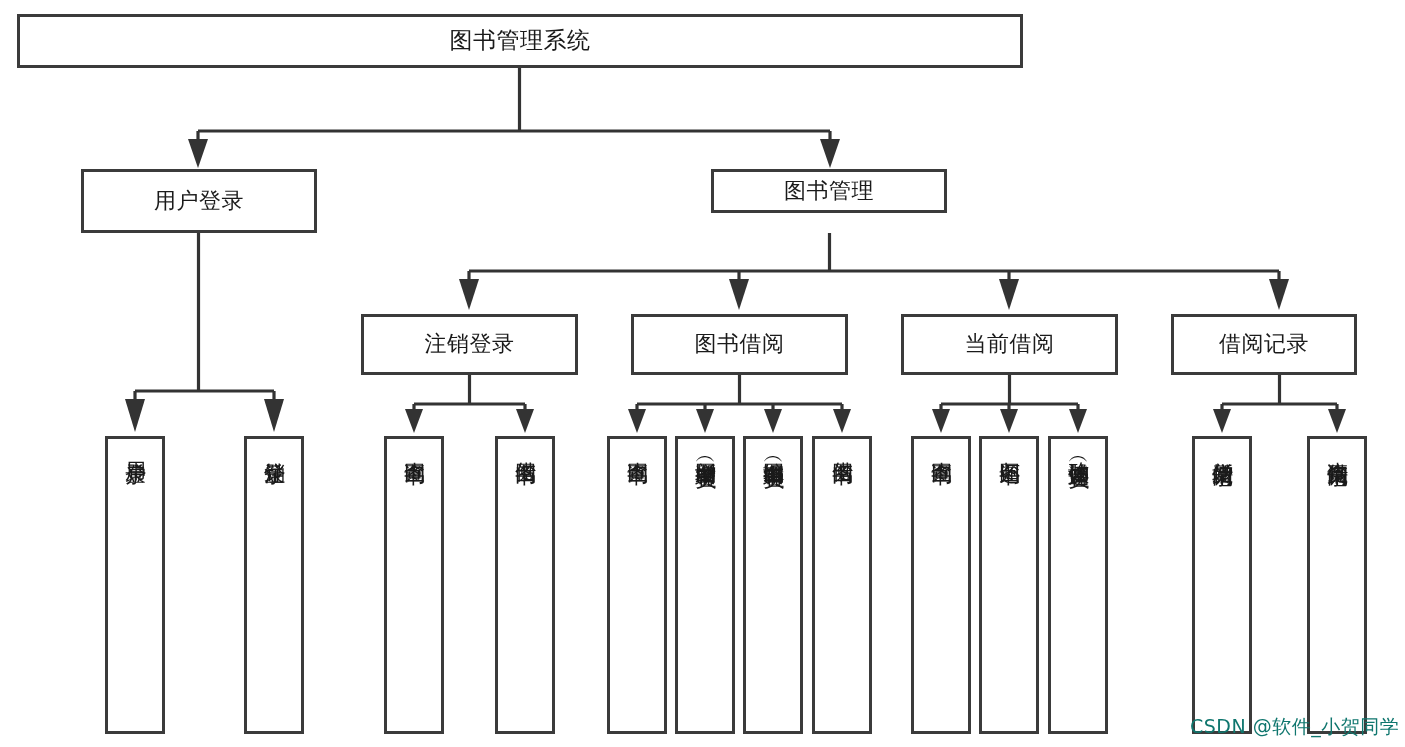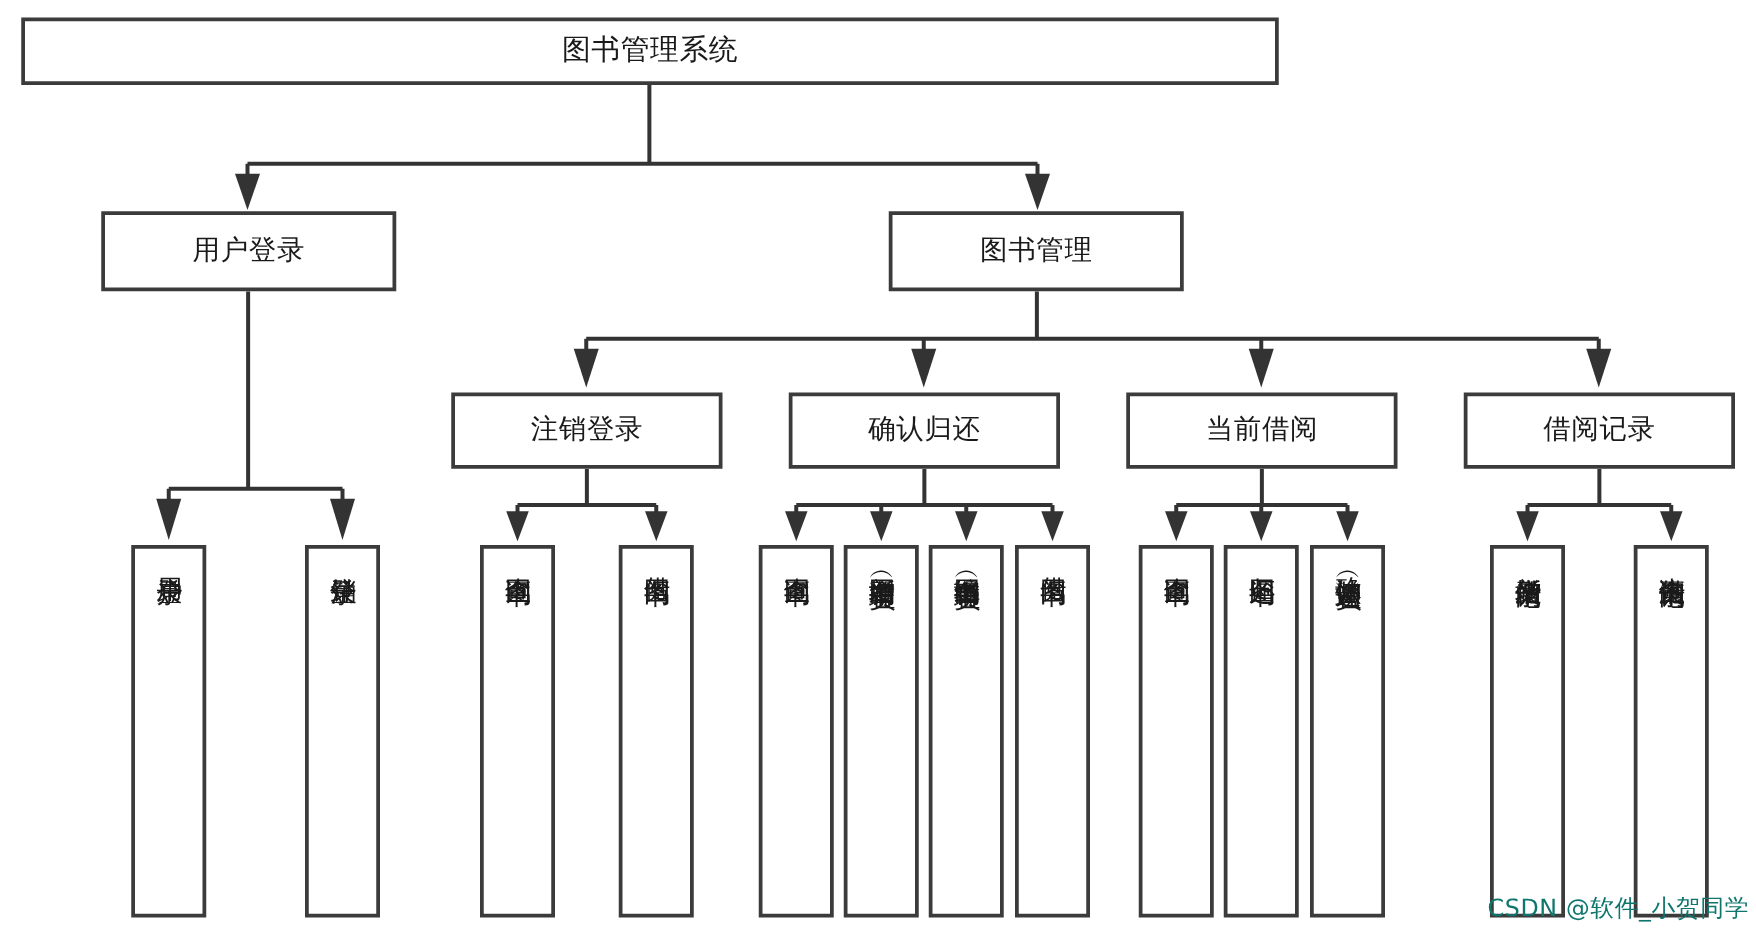--- a/index.html
+++ b/index.html
@@ -22,20 +22,21 @@
   .node {
     position: absolute;
     box-sizing: border-box;
     border: 3px solid #3b3b3b;
     background: #ffffff;
     color: #1a1a1a;
     display: flex;
     align-items: center;
     justify-content: center;
     z-index: 3;
+    font-family: Liberation Serif, serif;
   }
   .node.root {
     border-width: 3px;
   }
   .node .label-h {
     font-size: 22px;
     line-height: 1.2;
     letter-spacing: 0.5px;
     white-space: nowrap;
     text-align: center;
@@ -162,37 +163,37 @@
   </svg>
 
   <div class="node root" style="left:17px; top:14px; width:1006px; height:54px;">
     <span class="label-h">图书管理系统</span>
   </div>
 
   <div class="node" style="left:81px; top:169px; width:236px; height:64px;">
     <span class="label-h">用户登录</span>
   </div>
 
-  <div class="node" style="left:711px; top:169px; width:236px; height:64px;">
+  <div class="node" style="left:711px; top:169px; width:236px; height:44px;">
     <span class="label-h">图书管理</span>
   </div>
 
   <div class="node" style="left:361px; top:314px; width:217px; height:61px;">
     <span class="label-h">注销登录</span>
   </div>
 
   <div class="node" style="left:631px; top:314px; width:217px; height:61px;">
-    <span class="label-h">确认归还</span>
+    <span class="label-h">图书借阅</span>
   </div>
 
   <div class="node" style="left:901px; top:314px; width:217px; height:61px;">
     <span class="label-h">当前借阅</span>
   </div>
 
-  <div class="node" style="left:1171px; top:314px; width:217px; height:61px;">
+  <div class="node" style="left:1171px; top:314px; width:186px; height:61px;">
     <span class="label-h">借阅记录</span>
   </div>
 
   <div class="node leaf" style="left:105px; top:436px; width:60px; height:298px;">
     <span class="label-v">用户登录</span>
   </div>
   <div class="node leaf" style="left:244px; top:436px; width:60px; height:298px;">
     <span class="label-v">注销登录</span>
   </div>
 

